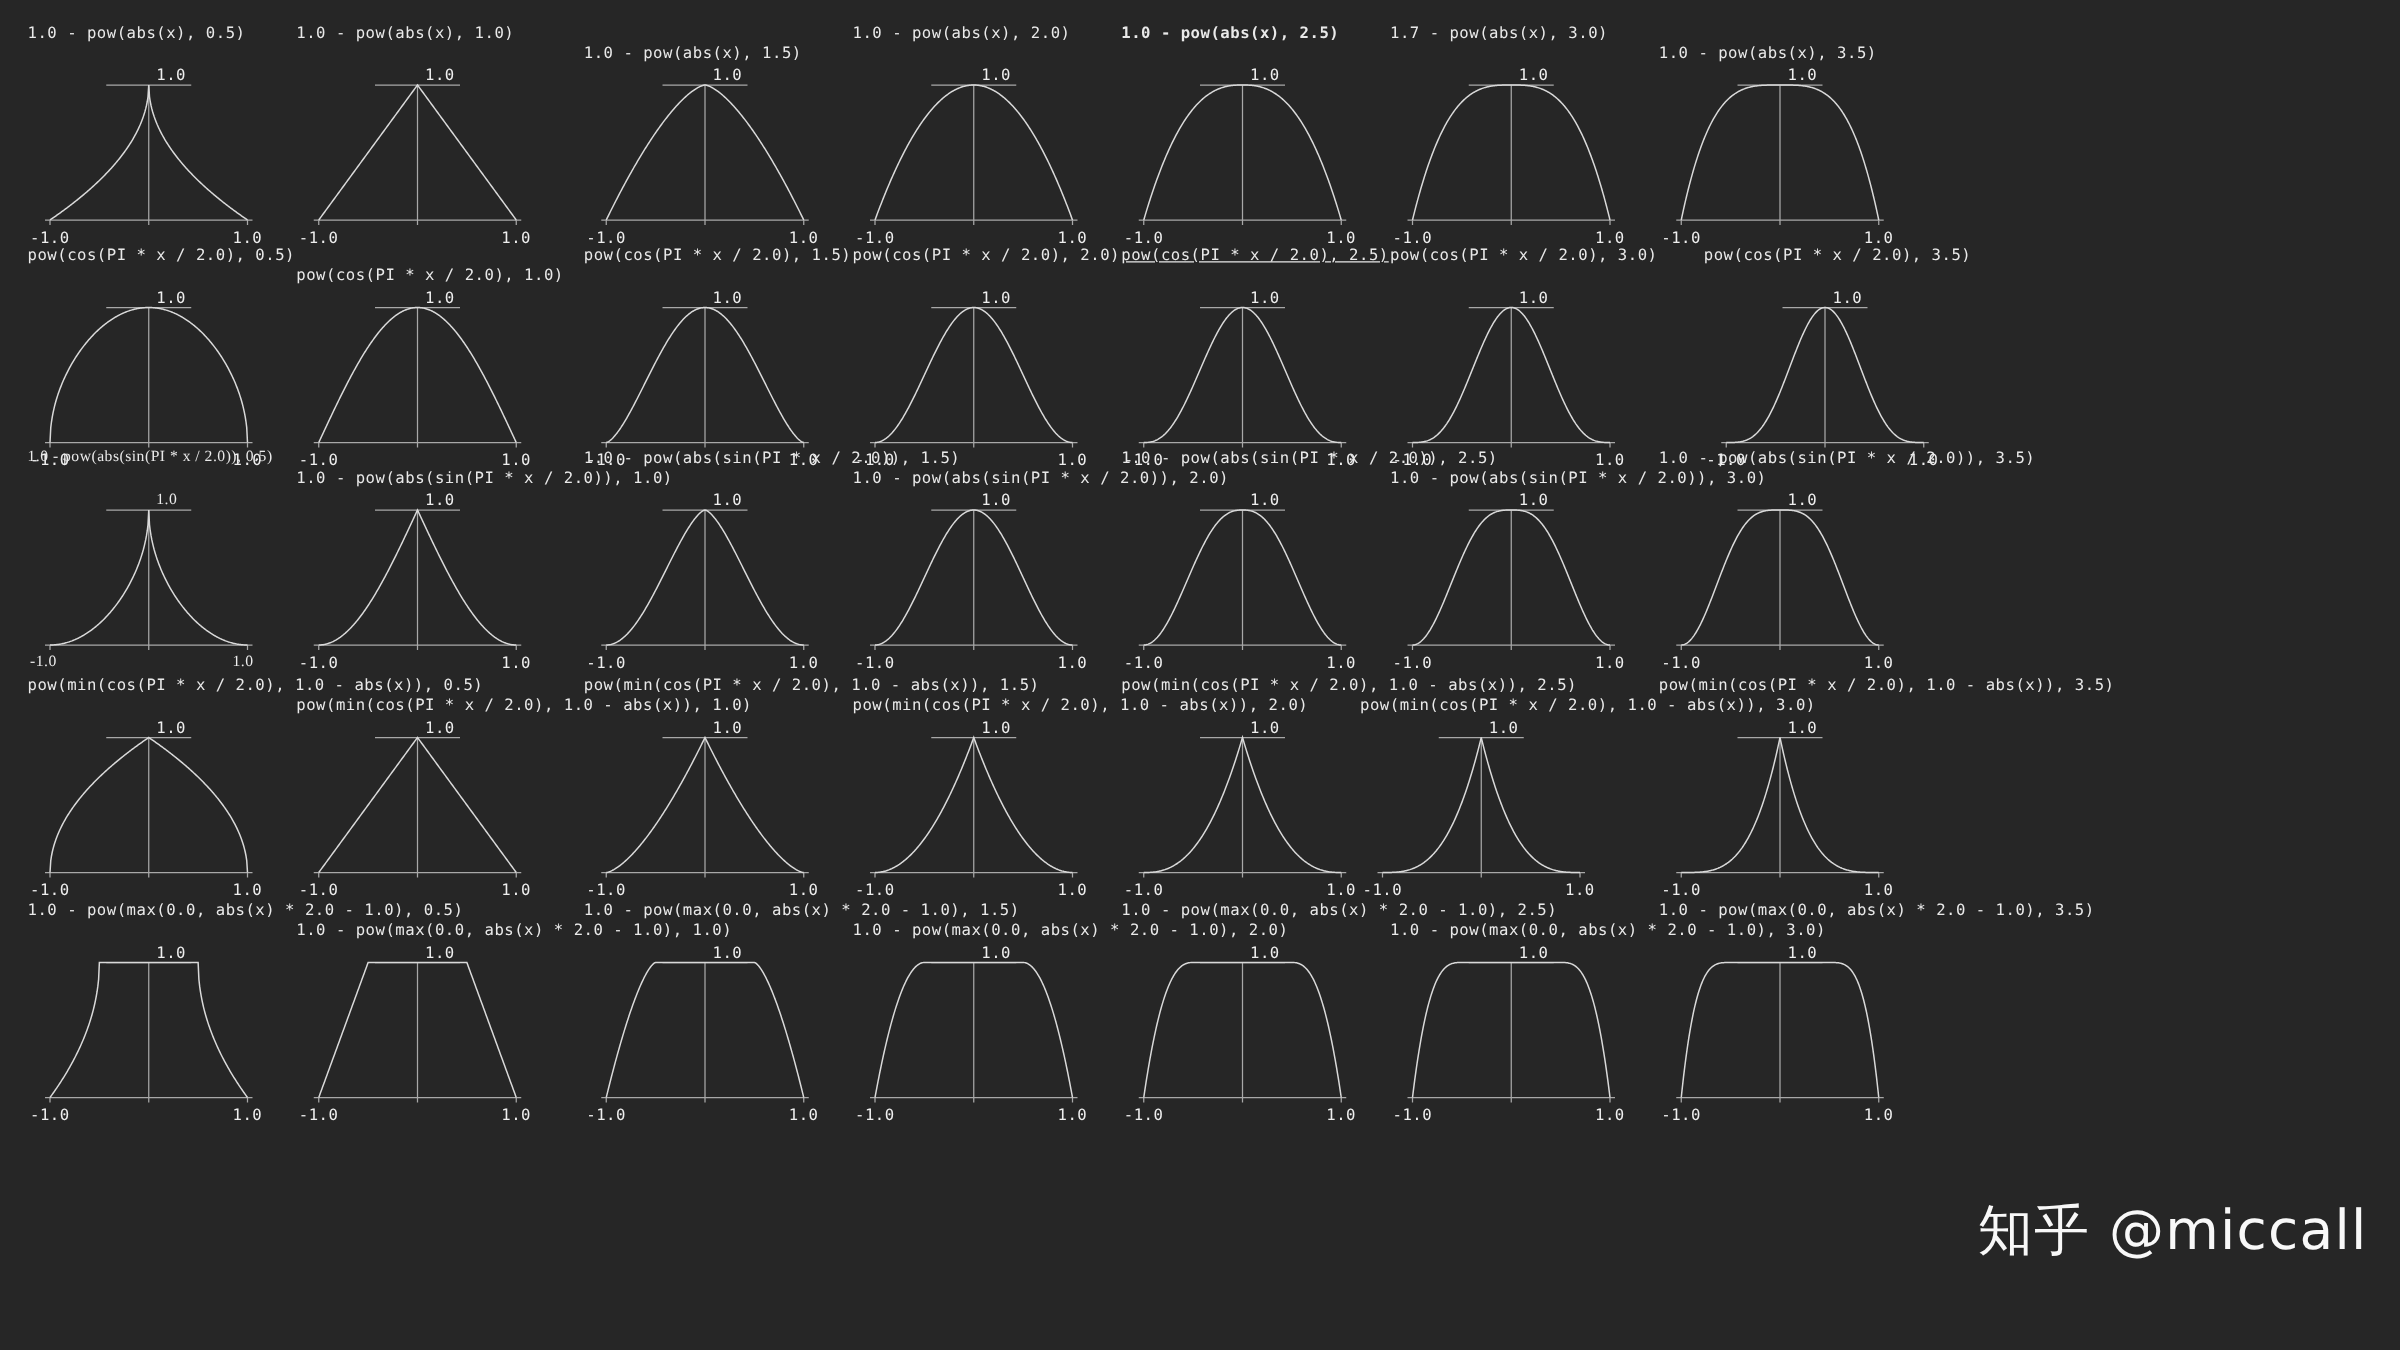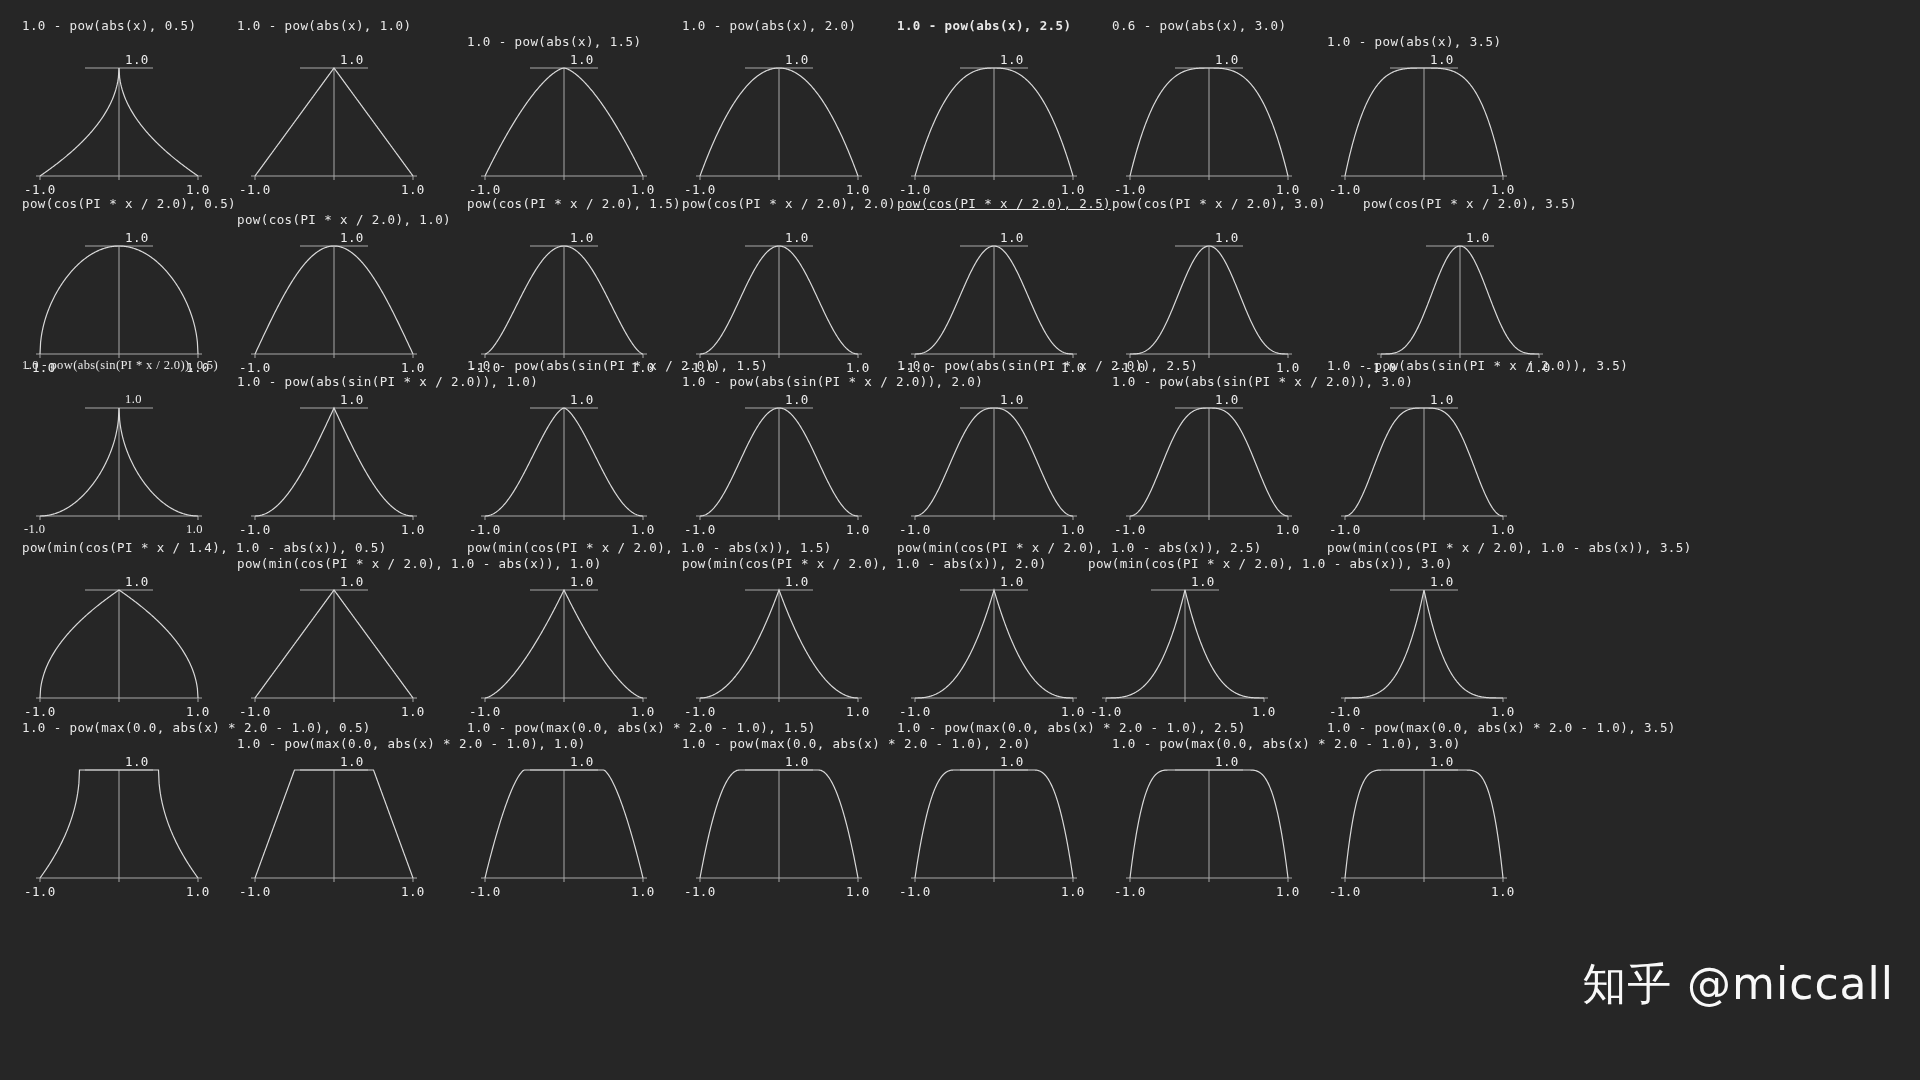--- a/index.html
+++ b/index.html
@@ -147,21 +147,21 @@
             <line x1="18" y1="120" x2="18" y2="124" stroke="#a8a8a8" stroke-width="1"></line>
             <line x1="176" y1="120" x2="176" y2="124" stroke="#a8a8a8" stroke-width="1"></line>
             <path d="M18.00 120.00L18.61 117.94L19.22 115.89L19.82 113.88L20.43 111.88L21.04 109.91L21.65 107.97L22.25 106.04L22.86 104.14L23.47 102.27L24.08 100.41L24.68 98.58L25.29 96.78L25.90 94.99L26.51 93.23L27.12 91.49L27.72 89.77L28.33 88.08L28.94 86.41L29.55 84.76L30.15 83.13L30.76 81.52L31.37 79.94L31.98 78.38L32.58 76.84L33.19 75.32L33.80 73.82L34.41 72.35L35.02 70.89L35.62 69.46L36.23 68.05L36.84 66.66L37.45 65.29L38.05 63.94L38.66 62.61L39.27 61.30L39.88 60.02L40.48 58.75L41.09 57.50L41.70 56.28L42.31 55.07L42.92 53.88L43.52 52.72L44.13 51.57L44.74 50.44L45.35 49.33L45.95 48.25L46.56 47.18L47.17 46.13L47.78 45.10L48.38 44.08L48.99 43.09L49.60 42.12L50.21 41.16L50.82 40.22L51.42 39.30L52.03 38.40L52.64 37.52L53.25 36.65L53.85 35.81L54.46 34.98L55.07 34.17L55.68 33.37L56.28 32.59L56.89 31.83L57.50 31.09L58.11 30.37L58.72 29.66L59.32 28.96L59.93 28.29L60.54 27.63L61.15 26.99L61.75 26.36L62.36 25.75L62.97 25.15L63.58 24.57L64.18 24.01L64.79 23.46L65.40 22.93L66.01 22.41L66.62 21.91L67.22 21.42L67.83 20.95L68.44 20.49L69.05 20.04L69.65 19.61L70.26 19.20L70.87 18.80L71.48 18.41L72.08 18.03L72.69 17.67L73.30 17.32L73.91 16.99L74.52 16.67L75.12 16.36L75.73 16.06L76.34 15.78L76.95 15.51L77.55 15.25L78.16 15.00L78.77 14.76L79.38 14.54L79.98 14.33L80.59 14.12L81.20 13.93L81.81 13.75L82.42 13.58L83.02 13.42L83.63 13.27L84.24 13.13L84.85 13.00L85.45 12.88L86.06 12.77L86.67 12.67L87.28 12.57L87.88 12.49L88.49 12.41L89.10 12.34L89.71 12.28L90.32 12.22L90.92 12.18L91.53 12.14L92.14 12.10L92.75 12.07L93.35 12.05L93.96 12.03L94.57 12.02L95.18 12.01L95.78 12.00L96.39 12.00L97.00 12.00L97.61 12.00L98.22 12.00L98.82 12.01L99.43 12.02L100.04 12.03L100.65 12.05L101.25 12.07L101.86 12.10L102.47 12.14L103.08 12.18L103.68 12.22L104.29 12.28L104.90 12.34L105.51 12.41L106.12 12.49L106.72 12.57L107.33 12.67L107.94 12.77L108.55 12.88L109.15 13.00L109.76 13.13L110.37 13.27L110.98 13.42L111.58 13.58L112.19 13.75L112.80 13.93L113.41 14.12L114.02 14.33L114.62 14.54L115.23 14.76L115.84 15.00L116.45 15.25L117.05 15.51L117.66 15.78L118.27 16.06L118.88 16.36L119.48 16.67L120.09 16.99L120.70 17.32L121.31 17.67L121.92 18.03L122.52 18.41L123.13 18.80L123.74 19.20L124.35 19.61L124.95 20.04L125.56 20.49L126.17 20.95L126.78 21.42L127.38 21.91L127.99 22.41L128.60 22.93L129.21 23.46L129.82 24.01L130.42 24.57L131.03 25.15L131.64 25.75L132.25 26.36L132.85 26.99L133.46 27.63L134.07 28.29L134.68 28.96L135.28 29.66L135.89 30.37L136.50 31.09L137.11 31.83L137.72 32.59L138.32 33.37L138.93 34.17L139.54 34.98L140.15 35.81L140.75 36.65L141.36 37.52L141.97 38.40L142.58 39.30L143.18 40.22L143.79 41.16L144.40 42.12L145.01 43.09L145.62 44.08L146.22 45.10L146.83 46.13L147.44 47.18L148.05 48.25L148.65 49.33L149.26 50.44L149.87 51.57L150.48 52.72L151.08 53.88L151.69 55.07L152.30 56.28L152.91 57.50L153.52 58.75L154.12 60.02L154.73 61.30L155.34 62.61L155.95 63.94L156.55 65.29L157.16 66.66L157.77 68.05L158.38 69.46L158.98 70.89L159.59 72.35L160.20 73.82L160.81 75.32L161.42 76.84L162.02 78.38L162.63 79.94L163.24 81.52L163.85 83.13L164.45 84.76L165.06 86.41L165.67 88.08L166.28 89.77L166.88 91.49L167.49 93.23L168.10 94.99L168.71 96.78L169.32 98.58L169.92 100.41L170.53 102.27L171.14 104.14L171.75 106.04L172.35 107.97L172.96 109.91L173.57 111.88L174.18 113.88L174.78 115.89L175.39 117.94L176.00 120.00" fill="none" stroke="#d9d9d9" stroke-width="1.2"></path>
           </svg>
           <div class="lbl lbl-top" style="left: 103px; top: -4px;">1.0</div>
           <div class="lbl lbl-left" style="left: 2px; top: 126px;">-1.0</div>
           <div class="lbl lbl-right" style="left: 164px; top: 126px;">1.0</div>
         </div>
       </div>
       <div class="cell" style="left: 1112px; top: 0px; height: 170px;">
-        <div class="cell-title" style="top: 0px;">0.6 - pow(abs(x), 3.0)</div>
+        <div class="cell-title" style="top: 0px;">1.7 - pow(abs(x), 3.0)</div>
         <div class="plot" style="top: 38px;">
           <svg width="220" height="130">
             <line x1="63" y1="12" x2="131" y2="12" stroke="#a8a8a8" stroke-width="1"></line>
             <line x1="97" y1="12" x2="97" y2="124" stroke="#a8a8a8" stroke-width="1"></line>
             <line x1="14" y1="120" x2="180" y2="120" stroke="#a8a8a8" stroke-width="1"></line>
             <line x1="18" y1="120" x2="18" y2="124" stroke="#a8a8a8" stroke-width="1"></line>
             <line x1="176" y1="120" x2="176" y2="124" stroke="#a8a8a8" stroke-width="1"></line>
             <path d="M18.00 120.00L18.61 117.53L19.22 115.09L19.82 112.69L20.43 110.33L21.04 108.01L21.65 105.73L22.25 103.48L22.86 101.26L23.47 99.09L24.08 96.94L24.68 94.84L25.29 92.77L25.90 90.73L26.51 88.73L27.12 86.76L27.72 84.83L28.33 82.93L28.94 81.06L29.55 79.23L30.15 77.43L30.76 75.66L31.37 73.92L31.98 72.22L32.58 70.55L33.19 68.91L33.80 67.30L34.41 65.72L35.02 64.17L35.62 62.65L36.23 61.16L36.84 59.70L37.45 58.27L38.05 56.87L38.66 55.49L39.27 54.15L39.88 52.83L40.48 51.54L41.09 50.28L41.70 49.04L42.31 47.84L42.92 46.65L43.52 45.50L44.13 44.37L44.74 43.27L45.35 42.19L45.95 41.14L46.56 40.11L47.17 39.10L47.78 38.12L48.38 37.17L48.99 36.24L49.60 35.33L50.21 34.44L50.82 33.58L51.42 32.74L52.03 31.92L52.64 31.12L53.25 30.35L53.85 29.59L54.46 28.86L55.07 28.15L55.68 27.46L56.28 26.78L56.89 26.13L57.50 25.50L58.11 24.89L58.72 24.29L59.32 23.72L59.93 23.16L60.54 22.62L61.15 22.10L61.75 21.59L62.36 21.10L62.97 20.63L63.58 20.18L64.18 19.74L64.79 19.32L65.40 18.91L66.01 18.52L66.62 18.14L67.22 17.78L67.83 17.44L68.44 17.10L69.05 16.78L69.65 16.48L70.26 16.19L70.87 15.91L71.48 15.64L72.08 15.39L72.69 15.15L73.30 14.92L73.91 14.70L74.52 14.49L75.12 14.29L75.73 14.11L76.34 13.93L76.95 13.77L77.55 13.61L78.16 13.46L78.77 13.33L79.38 13.20L79.98 13.08L80.59 12.97L81.20 12.86L81.81 12.77L82.42 12.68L83.02 12.60L83.63 12.52L84.24 12.46L84.85 12.39L85.45 12.34L86.06 12.29L86.67 12.24L87.28 12.20L87.88 12.17L88.49 12.13L89.10 12.11L89.71 12.08L90.32 12.07L90.92 12.05L91.53 12.04L92.14 12.03L92.75 12.02L93.35 12.01L93.96 12.01L94.57 12.00L95.18 12.00L95.78 12.00L96.39 12.00L97.00 12.00L97.61 12.00L98.22 12.00L98.82 12.00L99.43 12.00L100.04 12.01L100.65 12.01L101.25 12.02L101.86 12.03L102.47 12.04L103.08 12.05L103.68 12.07L104.29 12.08L104.90 12.11L105.51 12.13L106.12 12.17L106.72 12.20L107.33 12.24L107.94 12.29L108.55 12.34L109.15 12.39L109.76 12.46L110.37 12.52L110.98 12.60L111.58 12.68L112.19 12.77L112.80 12.86L113.41 12.97L114.02 13.08L114.62 13.20L115.23 13.33L115.84 13.46L116.45 13.61L117.05 13.77L117.66 13.93L118.27 14.11L118.88 14.29L119.48 14.49L120.09 14.70L120.70 14.92L121.31 15.15L121.92 15.39L122.52 15.64L123.13 15.91L123.74 16.19L124.35 16.48L124.95 16.78L125.56 17.10L126.17 17.44L126.78 17.78L127.38 18.14L127.99 18.52L128.60 18.91L129.21 19.32L129.82 19.74L130.42 20.18L131.03 20.63L131.64 21.10L132.25 21.59L132.85 22.10L133.46 22.62L134.07 23.16L134.68 23.72L135.28 24.29L135.89 24.89L136.50 25.50L137.11 26.13L137.72 26.78L138.32 27.46L138.93 28.15L139.54 28.86L140.15 29.59L140.75 30.35L141.36 31.12L141.97 31.92L142.58 32.74L143.18 33.58L143.79 34.44L144.40 35.33L145.01 36.24L145.62 37.17L146.22 38.12L146.83 39.10L147.44 40.11L148.05 41.14L148.65 42.19L149.26 43.27L149.87 44.37L150.48 45.50L151.08 46.65L151.69 47.84L152.30 49.04L152.91 50.28L153.52 51.54L154.12 52.83L154.73 54.15L155.34 55.49L155.95 56.87L156.55 58.27L157.16 59.70L157.77 61.16L158.38 62.65L158.98 64.17L159.59 65.72L160.20 67.30L160.81 68.91L161.42 70.55L162.02 72.22L162.63 73.92L163.24 75.66L163.85 77.43L164.45 79.23L165.06 81.06L165.67 82.93L166.28 84.83L166.88 86.76L167.49 88.73L168.10 90.73L168.71 92.77L169.32 94.84L169.92 96.94L170.53 99.09L171.14 101.26L171.75 103.48L172.35 105.73L172.96 108.01L173.57 110.33L174.18 112.69L174.78 115.09L175.39 117.53L176.00 120.00" fill="none" stroke="#d9d9d9" stroke-width="1.2"></path>
           </svg>
           <div class="lbl lbl-top" style="left: 103px; top: -4px;">1.0</div>
@@ -409,21 +409,21 @@
             <path d="M18.00 120.00L18.61 119.97L19.22 119.89L19.82 119.75L20.43 119.56L21.04 119.31L21.65 119.01L22.25 118.65L22.86 118.25L23.47 117.78L24.08 117.27L24.68 116.70L25.29 116.09L25.90 115.42L26.51 114.70L27.12 113.93L27.72 113.12L28.33 112.26L28.94 111.35L29.55 110.40L30.15 109.41L30.76 108.37L31.37 107.30L31.98 106.18L32.58 105.02L33.19 103.83L33.80 102.60L34.41 101.34L35.02 100.05L35.62 98.72L36.23 97.37L36.84 95.98L37.45 94.58L38.05 93.14L38.66 91.68L39.27 90.21L39.88 88.71L40.48 87.19L41.09 85.66L41.70 84.11L42.31 82.55L42.92 80.98L43.52 79.40L44.13 77.81L44.74 76.22L45.35 74.62L45.95 73.02L46.56 71.41L47.17 69.81L47.78 68.21L48.38 66.61L48.99 65.02L49.60 63.44L50.21 61.86L50.82 60.29L51.42 58.74L52.03 57.20L52.64 55.67L53.25 54.16L53.85 52.66L54.46 51.18L55.07 49.73L55.68 48.29L56.28 46.87L56.89 45.48L57.50 44.11L58.11 42.76L58.72 41.44L59.32 40.15L59.93 38.88L60.54 37.64L61.15 36.44L61.75 35.25L62.36 34.10L62.97 32.98L63.58 31.89L64.18 30.84L64.79 29.81L65.40 28.81L66.01 27.85L66.62 26.92L67.22 26.02L67.83 25.16L68.44 24.32L69.05 23.52L69.65 22.76L70.26 22.02L70.87 21.31L71.48 20.64L72.08 20.00L72.69 19.39L73.30 18.81L73.91 18.26L74.52 17.74L75.12 17.25L75.73 16.78L76.34 16.35L76.95 15.94L77.55 15.56L78.16 15.20L78.77 14.87L79.38 14.56L79.98 14.28L80.59 14.01L81.20 13.77L81.81 13.55L82.42 13.35L83.02 13.17L83.63 13.00L84.24 12.86L84.85 12.72L85.45 12.61L86.06 12.50L86.67 12.41L87.28 12.34L87.88 12.27L88.49 12.21L89.10 12.16L89.71 12.12L90.32 12.09L90.92 12.07L91.53 12.05L92.14 12.03L92.75 12.02L93.35 12.01L93.96 12.01L94.57 12.00L95.18 12.00L95.78 12.00L96.39 12.00L97.00 12.00L97.61 12.00L98.22 12.00L98.82 12.00L99.43 12.00L100.04 12.01L100.65 12.01L101.25 12.02L101.86 12.03L102.47 12.05L103.08 12.07L103.68 12.09L104.29 12.12L104.90 12.16L105.51 12.21L106.12 12.27L106.72 12.34L107.33 12.41L107.94 12.50L108.55 12.61L109.15 12.72L109.76 12.86L110.37 13.00L110.98 13.17L111.58 13.35L112.19 13.55L112.80 13.77L113.41 14.01L114.02 14.28L114.62 14.56L115.23 14.87L115.84 15.20L116.45 15.56L117.05 15.94L117.66 16.35L118.27 16.78L118.88 17.25L119.48 17.74L120.09 18.26L120.70 18.81L121.31 19.39L121.92 20.00L122.52 20.64L123.13 21.31L123.74 22.02L124.35 22.76L124.95 23.52L125.56 24.32L126.17 25.16L126.78 26.02L127.38 26.92L127.99 27.85L128.60 28.81L129.21 29.81L129.82 30.84L130.42 31.89L131.03 32.98L131.64 34.10L132.25 35.25L132.85 36.44L133.46 37.64L134.07 38.88L134.68 40.15L135.28 41.44L135.89 42.76L136.50 44.11L137.11 45.48L137.72 46.87L138.32 48.29L138.93 49.73L139.54 51.18L140.15 52.66L140.75 54.16L141.36 55.67L141.97 57.20L142.58 58.74L143.18 60.29L143.79 61.86L144.40 63.44L145.01 65.02L145.62 66.61L146.22 68.21L146.83 69.81L147.44 71.41L148.05 73.02L148.65 74.62L149.26 76.22L149.87 77.81L150.48 79.40L151.08 80.98L151.69 82.55L152.30 84.11L152.91 85.66L153.52 87.19L154.12 88.71L154.73 90.21L155.34 91.68L155.95 93.14L156.55 94.58L157.16 95.98L157.77 97.37L158.38 98.72L158.98 100.05L159.59 101.34L160.20 102.60L160.81 103.83L161.42 105.02L162.02 106.18L162.63 107.30L163.24 108.37L163.85 109.41L164.45 110.40L165.06 111.35L165.67 112.26L166.28 113.12L166.88 113.93L167.49 114.70L168.10 115.42L168.71 116.09L169.32 116.70L169.92 117.27L170.53 117.78L171.14 118.25L171.75 118.65L172.35 119.01L172.96 119.31L173.57 119.56L174.18 119.75L174.78 119.89L175.39 119.97L176.00 120.00" fill="none" stroke="#d9d9d9" stroke-width="1.2"></path>
           </svg>
           <div class="lbl lbl-top" style="left: 103px; top: -4px;">1.0</div>
           <div class="lbl lbl-left" style="left: 2px; top: 126px;">-1.0</div>
           <div class="lbl lbl-right" style="left: 164px; top: 126px;">1.0</div>
         </div>
       </div>
     </div>
     <div class="row" style="top: 540px; height: 170px;">
       <div class="cell" style="left: 22px; top: 0px; height: 170px;">
-        <div class="cell-title" style="top: 0px;">pow(min(cos(PI * x / 1.4), 1.0 - abs(x)), 0.5)</div>
+        <div class="cell-title" style="top: 0px;">pow(min(cos(PI * x / 2.0), 1.0 - abs(x)), 0.5)</div>
         <div class="plot" style="top: 38px;">
           <svg width="220" height="130">
             <line x1="63" y1="12" x2="131" y2="12" stroke="#a8a8a8" stroke-width="1"></line>
             <line x1="97" y1="12" x2="97" y2="124" stroke="#a8a8a8" stroke-width="1"></line>
             <line x1="14" y1="120" x2="180" y2="120" stroke="#a8a8a8" stroke-width="1"></line>
             <line x1="18" y1="120" x2="18" y2="124" stroke="#a8a8a8" stroke-width="1"></line>
             <line x1="176" y1="120" x2="176" y2="124" stroke="#a8a8a8" stroke-width="1"></line>
             <path d="M18.00 120.00L18.61 110.53L19.22 106.60L19.82 103.59L20.43 101.06L21.04 98.82L21.65 96.80L22.25 94.94L22.86 93.21L23.47 91.58L24.08 90.05L24.68 88.58L25.29 87.19L25.90 85.85L26.51 84.56L27.12 83.31L27.72 82.11L28.33 80.95L28.94 79.81L29.55 78.71L30.15 77.64L30.76 76.59L31.37 75.57L31.98 74.57L32.58 73.60L33.19 72.64L33.80 71.70L34.41 70.78L35.02 69.88L35.62 68.99L36.23 68.12L36.84 67.26L37.45 66.42L38.05 65.59L38.66 64.77L39.27 63.96L39.88 63.17L40.48 62.38L41.09 61.61L41.70 60.85L42.31 60.09L42.92 59.35L43.52 58.61L44.13 57.89L44.74 57.17L45.35 56.46L45.95 55.76L46.56 55.06L47.17 54.37L47.78 53.69L48.38 53.02L48.99 52.35L49.60 51.69L50.21 51.04L50.82 50.39L51.42 49.75L52.03 49.12L52.64 48.49L53.25 47.86L53.85 47.24L54.46 46.63L55.07 46.02L55.68 45.42L56.28 44.82L56.89 44.22L57.50 43.63L58.11 43.05L58.72 42.47L59.32 41.89L59.93 41.32L60.54 40.75L61.15 40.19L61.75 39.63L62.36 39.07L62.97 38.52L63.58 37.97L64.18 37.42L64.79 36.88L65.40 36.34L66.01 35.81L66.62 35.28L67.22 34.75L67.83 34.23L68.44 33.70L69.05 33.19L69.65 32.67L70.26 32.16L70.87 31.65L71.48 31.14L72.08 30.64L72.69 30.14L73.30 29.64L73.91 29.15L74.52 28.65L75.12 28.16L75.73 27.68L76.34 27.19L76.95 26.71L77.55 26.23L78.16 25.75L78.77 25.28L79.38 24.81L79.98 24.34L80.59 23.87L81.20 23.40L81.81 22.94L82.42 22.48L83.02 22.02L83.63 21.56L84.24 21.11L84.85 20.65L85.45 20.20L86.06 19.76L86.67 19.31L87.28 18.86L87.88 18.42L88.49 17.98L89.10 17.54L89.71 17.11L90.32 16.67L90.92 16.24L91.53 15.81L92.14 15.38L92.75 14.95L93.35 14.52L93.96 14.10L94.57 13.67L95.18 13.25L95.78 12.83L96.39 12.42L97.00 12.00L97.61 12.42L98.22 12.83L98.82 13.25L99.43 13.67L100.04 14.10L100.65 14.52L101.25 14.95L101.86 15.38L102.47 15.81L103.08 16.24L103.68 16.67L104.29 17.11L104.90 17.54L105.51 17.98L106.12 18.42L106.72 18.86L107.33 19.31L107.94 19.76L108.55 20.20L109.15 20.65L109.76 21.11L110.37 21.56L110.98 22.02L111.58 22.48L112.19 22.94L112.80 23.40L113.41 23.87L114.02 24.34L114.62 24.81L115.23 25.28L115.84 25.75L116.45 26.23L117.05 26.71L117.66 27.19L118.27 27.68L118.88 28.16L119.48 28.65L120.09 29.15L120.70 29.64L121.31 30.14L121.92 30.64L122.52 31.14L123.13 31.65L123.74 32.16L124.35 32.67L124.95 33.19L125.56 33.70L126.17 34.23L126.78 34.75L127.38 35.28L127.99 35.81L128.60 36.34L129.21 36.88L129.82 37.42L130.42 37.97L131.03 38.52L131.64 39.07L132.25 39.63L132.85 40.19L133.46 40.75L134.07 41.32L134.68 41.89L135.28 42.47L135.89 43.05L136.50 43.63L137.11 44.22L137.72 44.82L138.32 45.42L138.93 46.02L139.54 46.63L140.15 47.24L140.75 47.86L141.36 48.49L141.97 49.12L142.58 49.75L143.18 50.39L143.79 51.04L144.40 51.69L145.01 52.35L145.62 53.02L146.22 53.69L146.83 54.37L147.44 55.06L148.05 55.76L148.65 56.46L149.26 57.17L149.87 57.89L150.48 58.61L151.08 59.35L151.69 60.09L152.30 60.85L152.91 61.61L153.52 62.38L154.12 63.17L154.73 63.96L155.34 64.77L155.95 65.59L156.55 66.42L157.16 67.26L157.77 68.12L158.38 68.99L158.98 69.88L159.59 70.78L160.20 71.70L160.81 72.64L161.42 73.60L162.02 74.57L162.63 75.57L163.24 76.59L163.85 77.64L164.45 78.71L165.06 79.81L165.67 80.95L166.28 82.11L166.88 83.31L167.49 84.56L168.10 85.85L168.71 87.19L169.32 88.58L169.92 90.05L170.53 91.58L171.14 93.21L171.75 94.94L172.35 96.80L172.96 98.82L173.57 101.06L174.18 103.59L174.78 106.60L175.39 110.53L176.00 120.00" fill="none" stroke="#d9d9d9" stroke-width="1.2"></path>
           </svg>
           <div class="lbl lbl-top" style="left: 103px; top: -4px;">1.0</div>

